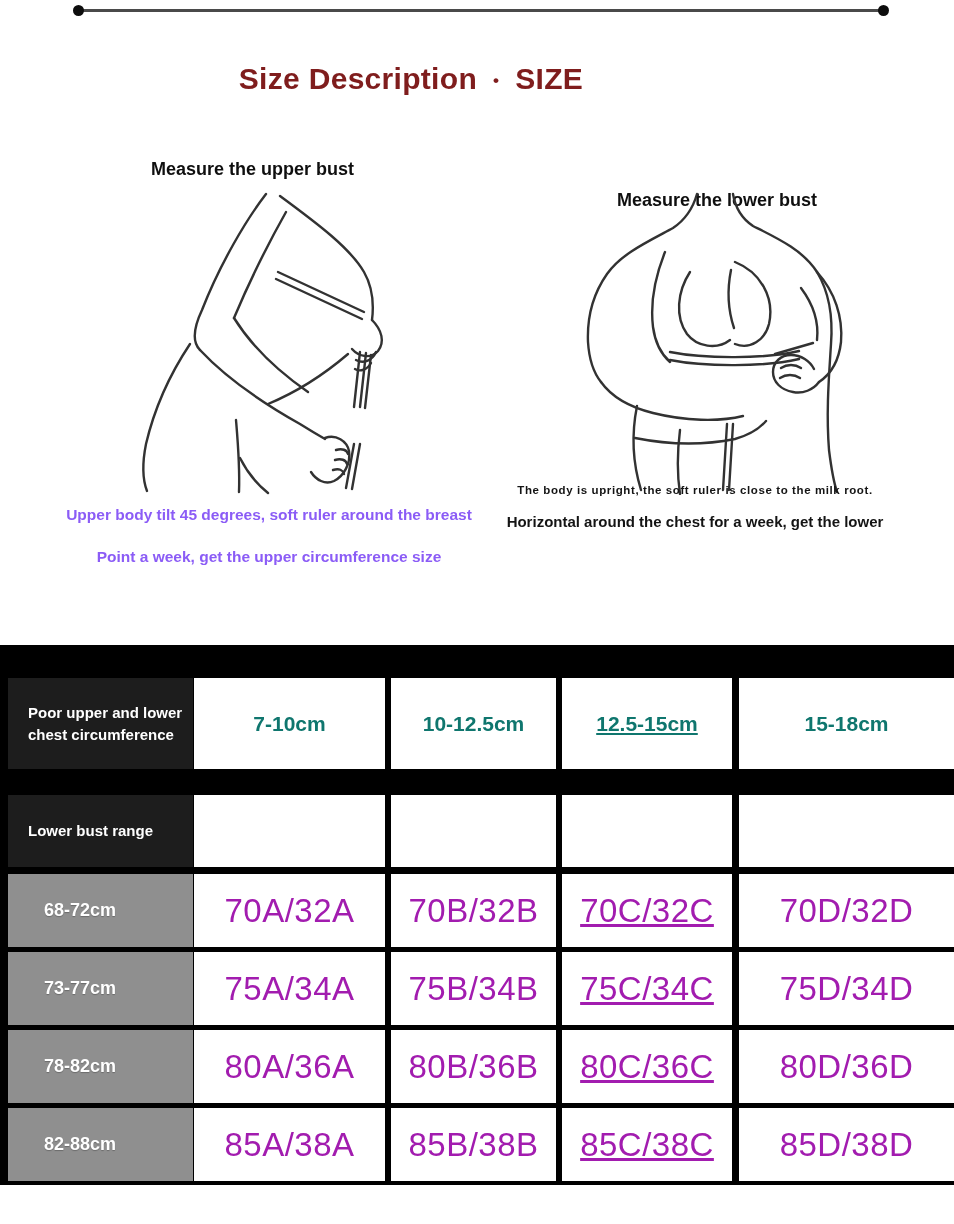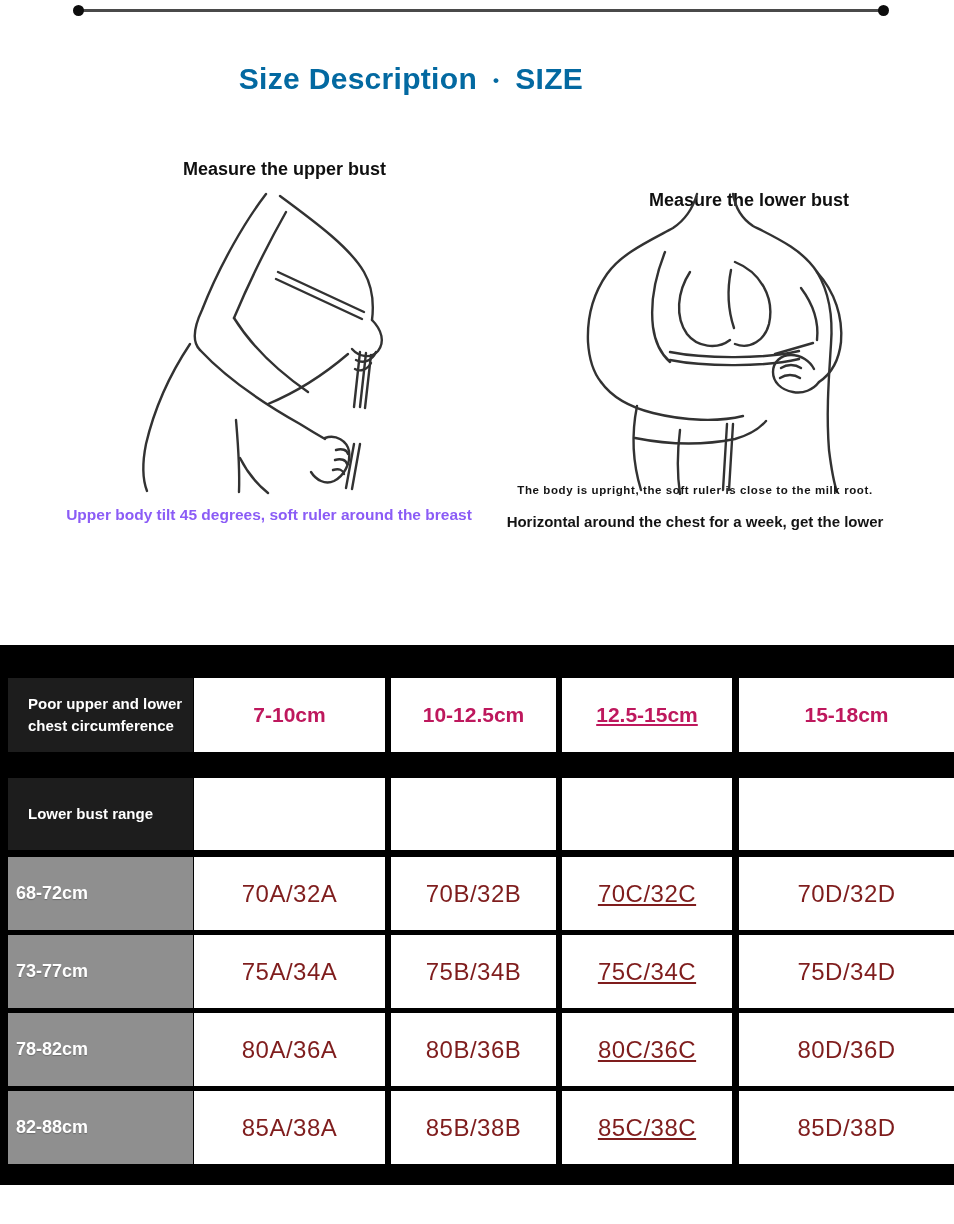--- a/index.html
+++ b/index.html
@@ -7,25 +7,25 @@
         font-family:"Liberation Sans",sans-serif;overflow:hidden;}
 
   
   .top-rule{position:absolute;left:78px;top:9px;width:806px;height:3px;background:#4a4a4a;}
   .top-rule .dot{position:absolute;top:-4px;width:11px;height:11px;border-radius:50%;background:#0d0d0d;}
   .top-rule .dot.left{left:-5px;}
   .top-rule .dot.right{right:-5px;}
 
   
   .title{position:absolute;top:42px;left:0;width:822px;text-align:center;
-         font-size:30px;font-weight:bold;color:#0369a1;letter-spacing:.3px;}
+         font-size:30px;font-weight:bold;color:#7f1d1d;letter-spacing:.3px;}
   .title .sep{font-size:17px;vertical-align:3px;margin:0 16px;}
 
   
-  .sec-heading{position:absolute;top:144px;font-size:18px;font-weight:bold;color:#0f0f0f;text-align:center;padding-left:32px;}
+  .sec-heading{position:absolute;top:144px;font-size:18px;font-weight:bold;color:#0f0f0f;text-align:center;}
   .sec-heading.upper{left:0;width:505px;}
   .sec-heading.lower{left:482px;width:470px;margin-top:46px;}
 
   
   .illus{position:absolute;}
   .illus.upper{left:128px;top:192px;}
   .illus.lower{left:585px;top:192px;}
   .illus svg path{fill:none;stroke:#323232;stroke-width:2.4;stroke-linecap:round;stroke-linejoin:round;}
 
   
@@ -36,38 +36,38 @@
   .caption-lower{position:absolute;left:465px;top:484px;width:460px;text-align:center;
                  font-weight:bold;color:#141414;}
   .caption-lower .small{margin:0;font-size:11.5px;letter-spacing:.6px;}
   .caption-lower .mid{margin:17px 0 0 0;font-size:15px;}
   .caption-lower .last{margin:17px 0 0 0;font-size:15px;}
 
   
   .size-table{position:absolute;left:0;top:645px;width:954px;height:540px;background:#000;
               box-sizing:border-box;padding:33px 0 20px 8px;}
   .t-row{display:flex;}
-  .r-head{height:74px;margin-bottom:26px;}
+  .r-head{height:91px;margin-bottom:26px;}
   .r-axis{height:72px;margin-bottom:7px;}
   .r-data{height:73px;margin-bottom:5px;}
   .r-data.last{margin-bottom:0;}
   .cell{box-sizing:border-box;display:flex;align-items:center;justify-content:center;}
   .c1{width:185px;margin-right:1px;}
   .c2{width:191px;margin-right:6px;}
   .c3{width:165px;margin-right:6px;}
   .c4{width:170px;margin-right:7px;text-decoration:underline;}
   .c5{flex:1;}
   .cell.dark{background:#1d1d1d;color:#fff;justify-content:flex-start;padding-left:20px;
              font-weight:bold;font-size:15px;line-height:1.45;}
   .cell.dark .stack{display:flex;flex-direction:column;}
-  .cell.gray{background:#8f8f8f;color:#fff;justify-content:flex-start;padding-left:8px;
+  .cell.gray{background:#8f8f8f;color:#fff;justify-content:flex-start;padding-left:36px;
              font-weight:bold;font-size:18px;text-shadow:0 1px 1px rgba(0,0,0,.25);}
   .cell.white{background:#ffffff;}
-  .cell.col-head{font-weight:bold;font-size:21px;color:#be185d;}
-  .cell.data{font-size:24px;font-weight:400;color:#7f1d1d;letter-spacing:.5px;}
+  .cell.col-head{font-weight:bold;font-size:21px;color:#0f766e;}
+  .cell.data{font-size:33px;font-weight:400;color:#a21caf;letter-spacing:.5px;}
 </style>
 </head>
 <body>
 
 <div class="page">
 
   <div class="top-rule">
     <span class="dot left"></span>
     <span class="dot right"></span>
   </div>
@@ -126,20 +126,21 @@
       <path d="M195,186 C201,182 209,182 215,186"></path>
       <path d="M142,232 L138,298"></path>
       <path d="M148,232 L144,298"></path>
       <path d="M52,214 C46,244 48,272 56,298"></path>
       <path d="M95,238 C92,262 92,282 95,302"></path>
     </svg>
   </div>
 
   <div class="caption-upper">
     <p>Upper body tilt 45 degrees, soft ruler around the breast</p>
+    <p>Point a week, get the upper circumference size</p>
   </div>
 
   <div class="caption-lower">
     <p class="small">The body is upright, the soft ruler is close to the milk root.</p>
     <p class="mid">Horizontal around the chest for a week, get the lower</p>
   </div>
 
   <div class="size-table">
 
     <div class="t-row r-head">

